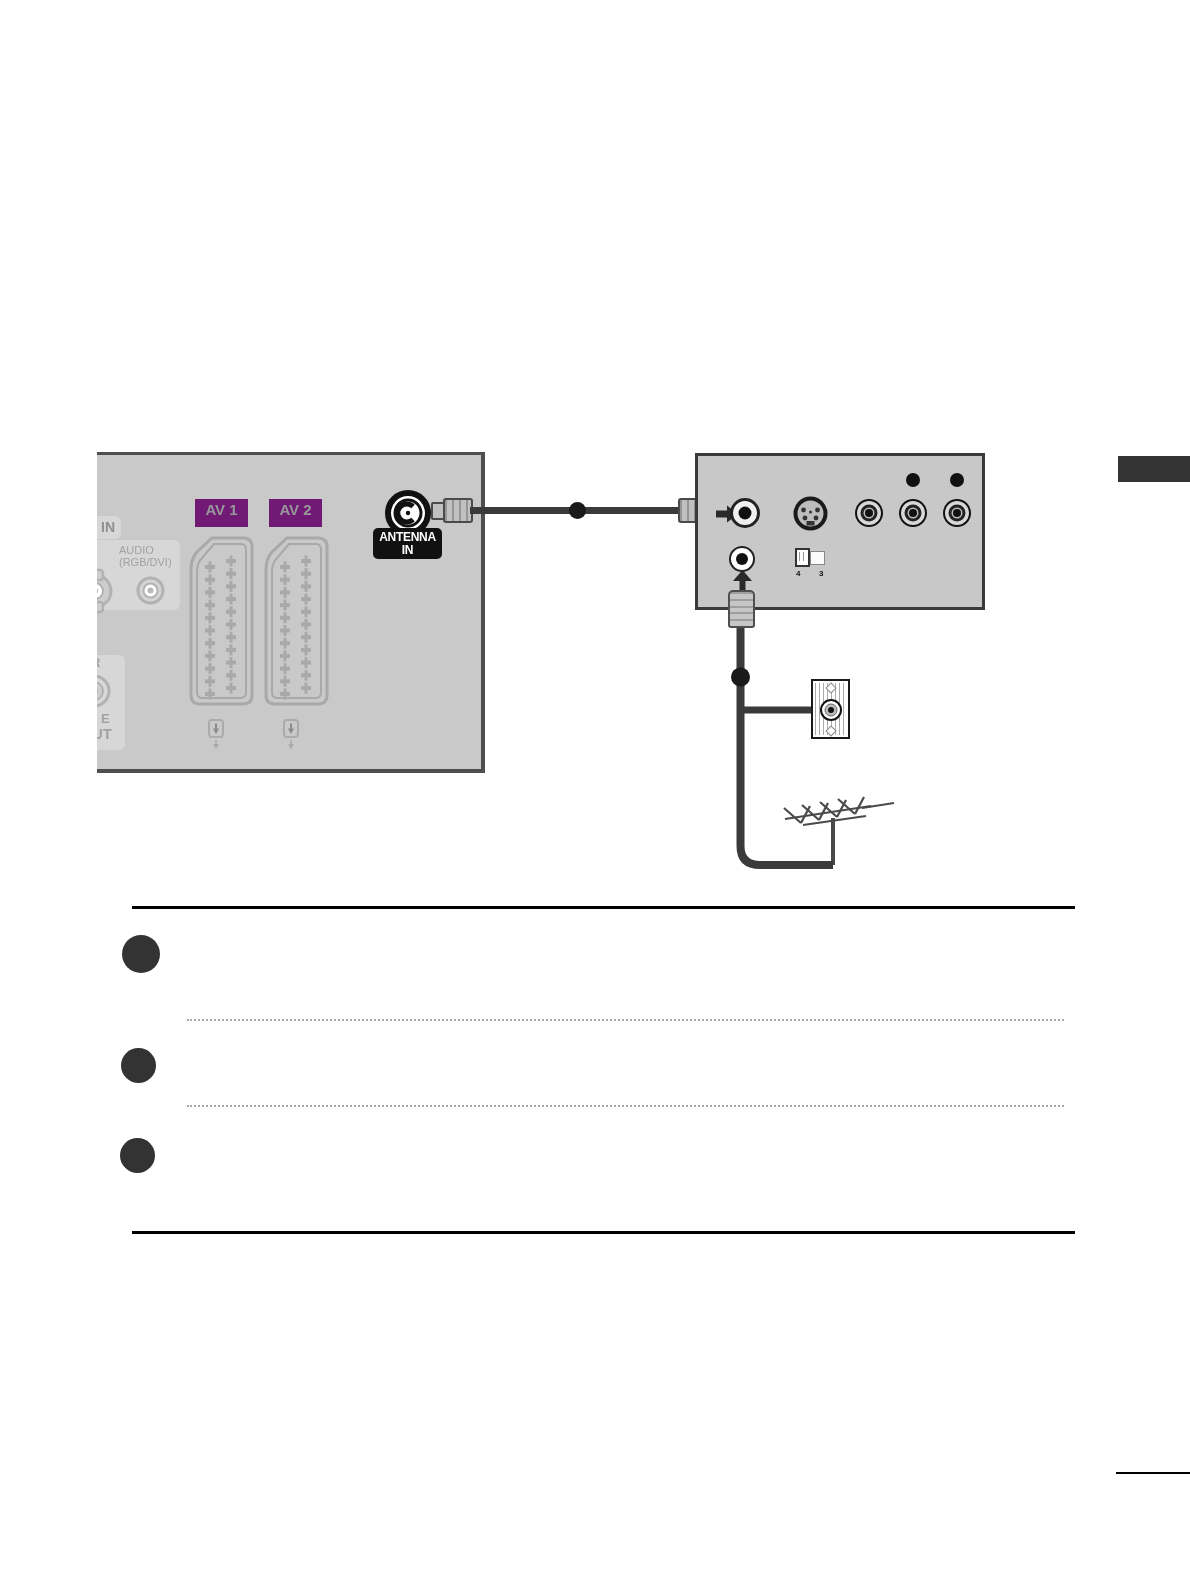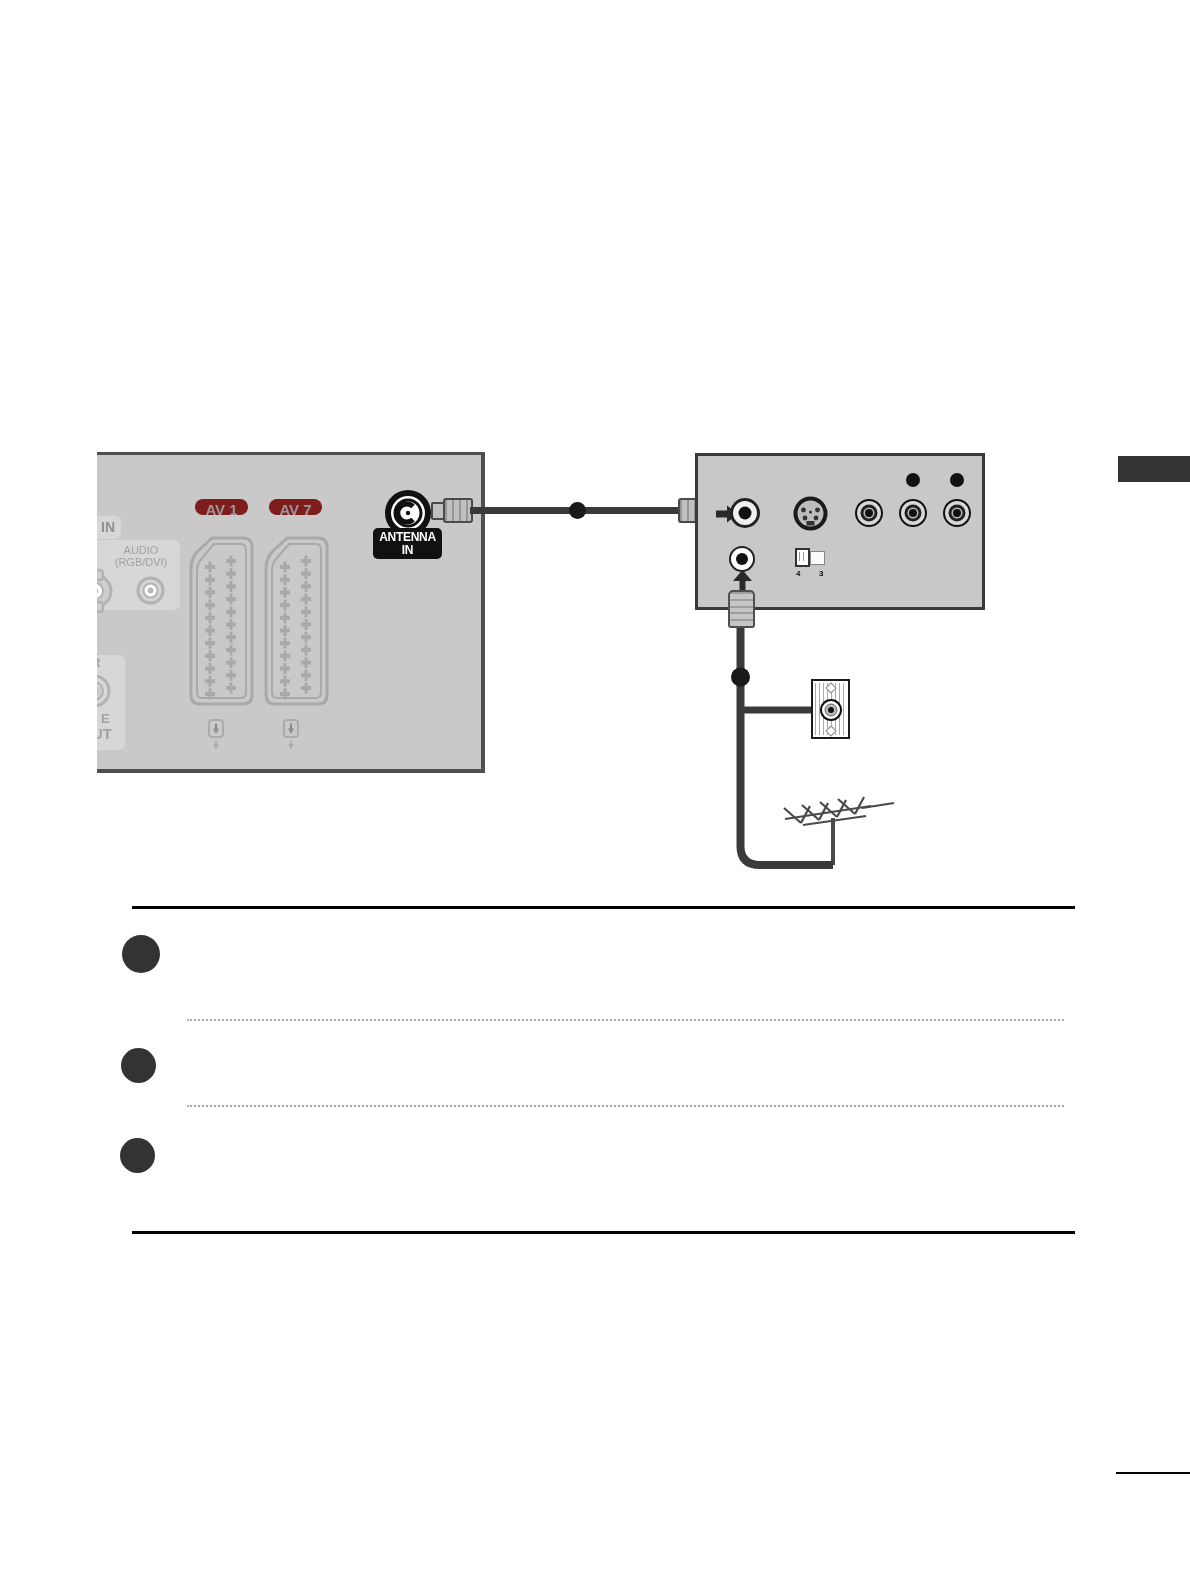--- a/index.html
+++ b/index.html
@@ -6,21 +6,21 @@
   .page{position:relative;width:1190px;height:1586px;background:#fff;overflow:hidden;
         font-family:"Liberation Sans", sans-serif;}
   .abs{position:absolute;}
 
   
   .tv-panel{left:97px;top:452px;width:384px;height:314px;background:#c9c9c9;
             border-top:3px solid #4f4f4f;border-right:4px solid #4f4f4f;border-bottom:4px solid #4f4f4f;
             overflow:hidden;}
   .lightbox{background:#d7d7d7;border-radius:6px;}
   .frag{color:#a2a2a2;font-weight:bold;}
-  .avbox{width:53px;height:16px;background:#7f1d1d;border-radius:10px;color:#98989b;
+  .avbox{width:53px;height:28px;background:#701a75;border-radius:0;color:#98989b;
          font-size:15px;font-weight:600;text-align:center;line-height:22px;}
   .ant-label{width:69px;height:31px;background:#111;border-radius:5px;color:#fff;
              font-size:12px;font-weight:bold;text-align:center;line-height:13px;padding-top:3px;box-sizing:border-box;
              letter-spacing:-0.3px;}
 
   
   .cable-h{background:#3a3a3a;height:7px;}
   .plug-body{background:#c0c0c0;border:2px solid #4a4a4a;border-radius:3px;
      background-image:repeating-linear-gradient(90deg, rgba(0,0,0,0.22) 0 2px, rgba(0,0,0,0) 2px 7px);}
   .plug-tip{background:#c0c0c0;border:2px solid #4a4a4a;border-radius:2px;}
@@ -66,21 +66,21 @@
 <body>
 
 <div class="page">
 
   <div class="abs tv-panel">
 
     <div class="abs lightbox" style="left:-12px;top:61px;width:36px;height:23px;"></div>
     <div class="abs frag" style="left:-10px;top:64px;font-size:14px;color:#8f8f8f;white-space:nowrap;">B IN</div>
 
     <div class="abs lightbox" style="left:-12px;top:85px;width:95px;height:70px;"></div>
-    <div class="abs" style="left:6px;top:89px;width:76px;text-align:center;font-size:11px;line-height:12px;color:#a2a2a2;">
+    <div class="abs" style="left:22px;top:89px;width:76px;text-align:left;font-size:11px;line-height:12px;color:#a2a2a2;">
       <span>AUDIO</span><br>
       <span>(RGB/DVI)</span>
     </div>
 
     <svg class="abs" style="left:-26px;top:112px;" width="48" height="48" viewBox="0 0 48 48">
       <circle cx="24" cy="24" r="16" fill="#cdcdcd" stroke="#b2b2b2" stroke-width="3"></circle>
       <rect x="16" y="3" width="16" height="10" rx="3" fill="#cdcdcd" stroke="#b2b2b2" stroke-width="2.5"></rect>
       <rect x="16" y="35" width="16" height="10" rx="3" fill="#cdcdcd" stroke="#b2b2b2" stroke-width="2.5"></rect>
       <circle cx="24" cy="24" r="8" fill="#fff" stroke="#b2b2b2" stroke-width="2"></circle>
       <circle cx="24" cy="24" r="3" fill="#b2b2b2"></circle>
@@ -96,21 +96,21 @@
     <div class="abs frag" style="left:-6px;top:200px;font-size:13px;">R</div>
     <svg class="abs" style="left:-21px;top:218px;" width="36" height="36" viewBox="0 0 36 36">
       <circle cx="18" cy="18" r="15" fill="#d8d8d8" stroke="#b2b2b2" stroke-width="3"></circle>
       <circle cx="18" cy="18" r="9" fill="#cdcdcd" stroke="#b2b2b2" stroke-width="2"></circle>
       <circle cx="18" cy="18" r="4" fill="#b2b2b2"></circle>
     </svg>
     <div class="abs frag" style="left:4px;top:256px;font-size:13px;">E</div>
     <div class="abs frag" style="left:-5px;top:270px;font-size:15px;">UT</div>
 
     <div class="abs avbox" style="left:98px;top:44px;">AV 1</div>
-    <div class="abs avbox" style="left:172px;top:44px;">AV 7</div>
+    <div class="abs avbox" style="left:172px;top:44px;">AV 2</div>
 
     <svg class="abs" style="left:89px;top:80px;" width="70" height="172" viewBox="0 0 70 172">
       <path d="M26,3 L57,3 Q66,3 66,12 L66,160 Q66,169 57,169 L14,169 Q5,169 5,160 L5,34 Q5,24 11,17 Z" fill="none" stroke="#a9a9a9" stroke-width="3"></path>
       <path d="M28,9 L55,9 Q60,9 60,15 L60,157 Q60,163 55,163 L16,163 Q11,163 11,157 L11,36 Q11,28 16,23 Z" fill="none" stroke="#a9a9a9" stroke-width="2"></path>
       <g class="scart-pins" fill="#a9a9a9">
           <rect x="22.5" y="26.5" width="3" height="11"></rect>
           <rect x="19" y="30" width="10" height="4"></rect>
           <rect x="22.5" y="39.2" width="3" height="11"></rect>
           <rect x="19" y="42.7" width="10" height="4"></rect>
           <rect x="22.5" y="51.9" width="3" height="11"></rect>

